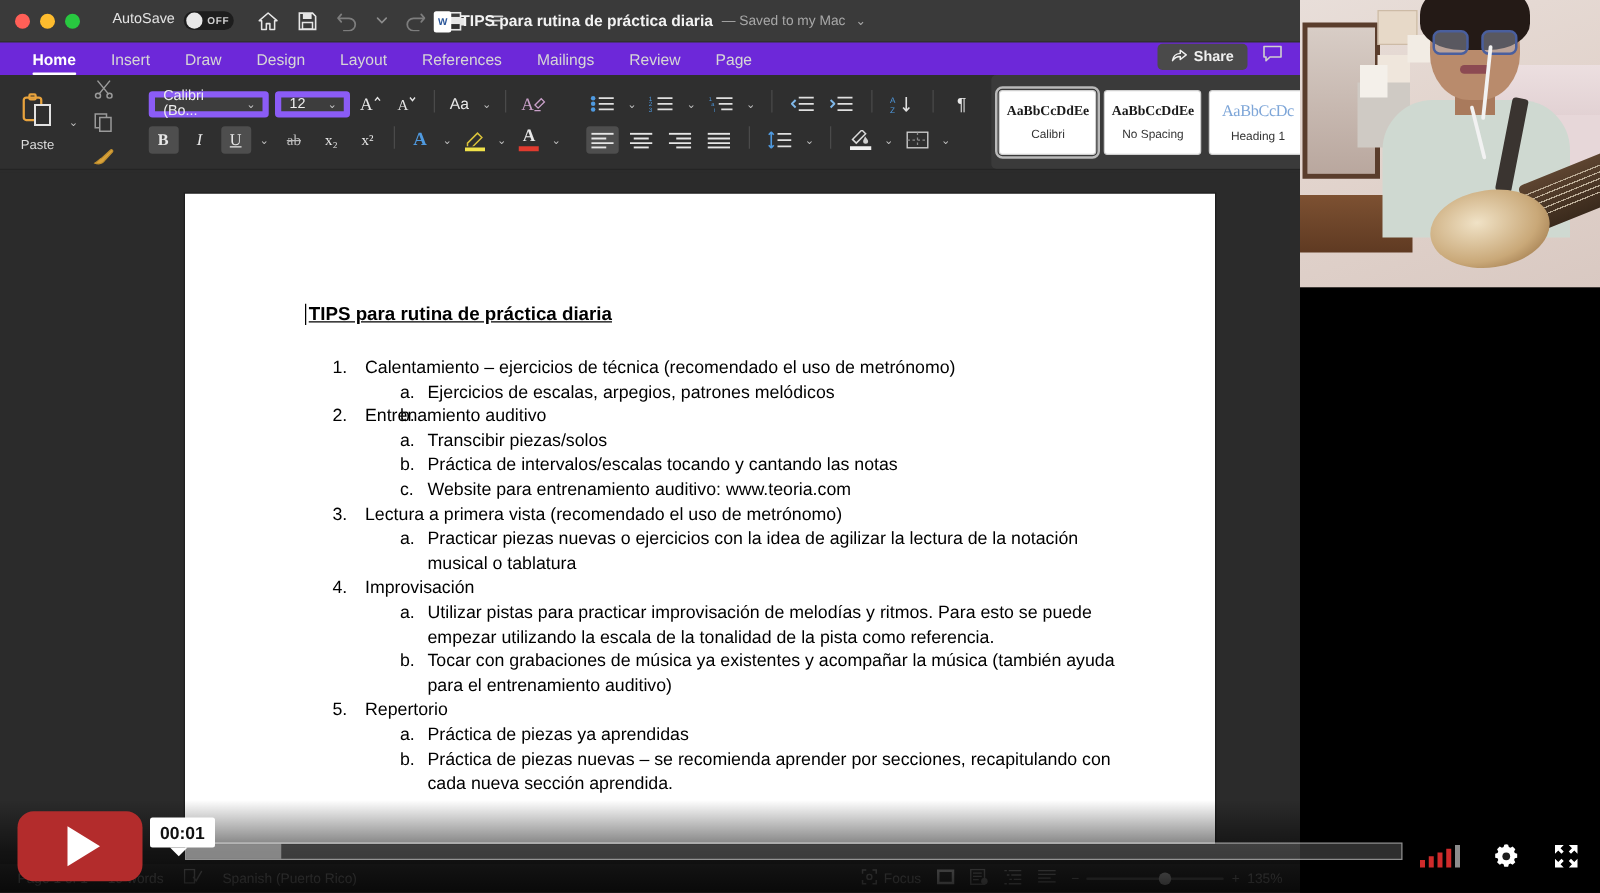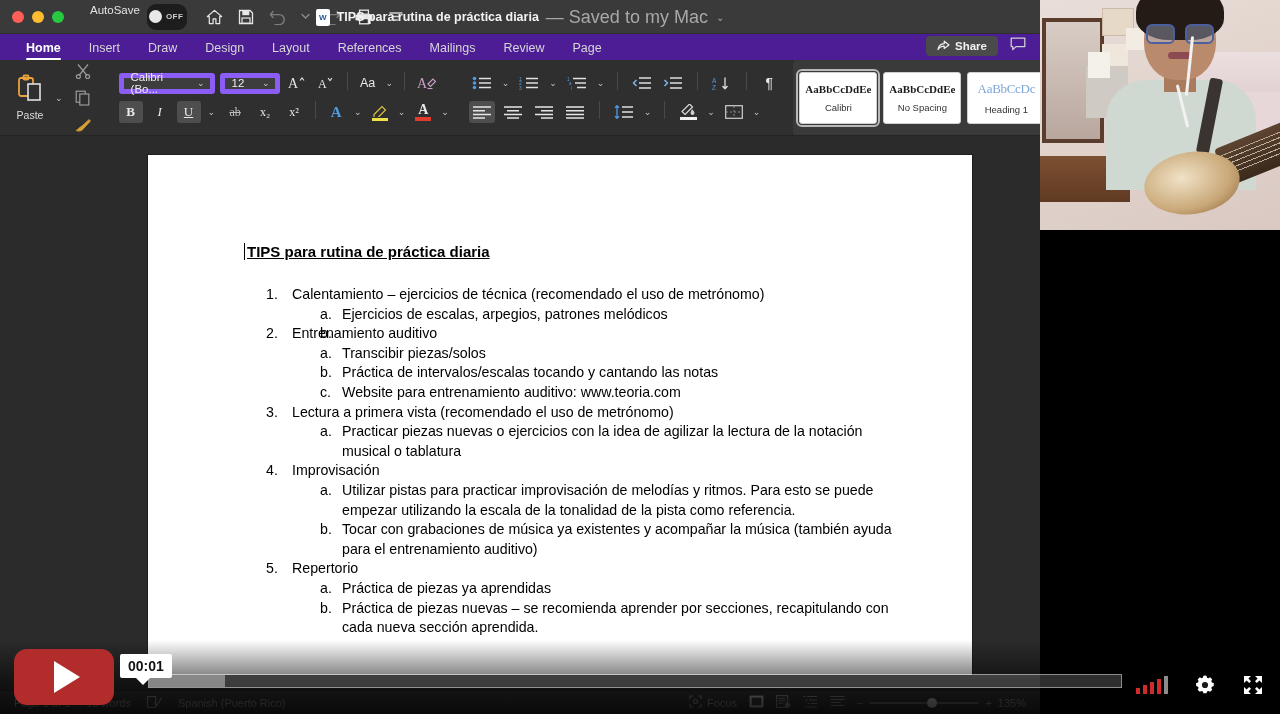--- a/index.html
+++ b/index.html
@@ -24,21 +24,21 @@
     display:flex; align-items:center;
     border-bottom:1px solid #2e2e2e;
   }
   .traffic { display:flex; gap:8px; padding-left:12px; align-items:center; }
   .dot { width:12px;height:12px;border-radius:50%; }
   .dot.red{background:#ff5f57;} .dot.yellow{background:#febc2e;} .dot.green{background:#28c840;}
 
   .autosave-wrap{ display:flex; align-items:flex-start; gap:7px; margin-left:26px; }
   .autosave-label{ color:#e3e3e3; font-size:11.5px; }
   .autosave-toggle{
-    width:40px;height:26px;border-radius:9px;background:#1d1d1d;
+    width:40px;height:15px;border-radius:9px;background:#1d1d1d;
     display:flex;align-items:center; padding:2px; position:relative;
   }
   .autosave-knob{ width:13px;height:13px;border-radius:50%;background:#e8e8e8; }
   .autosave-off{ color:#cfcfcf;font-size:8px;font-weight:bold;margin-left:4px;letter-spacing:.5px;}
 
   .qat { display:flex; align-items:center; gap:13px; margin-left:18px; }
   .qicon { width:19px;height:19px; display:flex;align-items:center;justify-content:center; }
   .qicon svg{ display:block; }
 
   .title-center{
@@ -46,26 +46,26 @@
     display:flex; align-items:center; justify-content:center;
     pointer-events:none;
   }
   .title-center-inner{ display:flex;align-items:center;gap:7px; pointer-events:auto;}
   .doc-badge{
     width:14px;height:17px;background:#fff;border-radius:2px;
     display:flex;align-items:center;justify-content:center;
     font-size:8px;font-weight:bold;color:#2b579a;
   }
   .title-name{ color:#f2f2f2; font-size:12.5px; font-weight:bold; }
-  .title-saved{ color:#a8a8a8; font-size:18px; }
+  .title-saved{ color:#a8a8a8; font-size:11px; }
   .title-chev{ color:#a8a8a8; font-size:10px; margin-left:1px;}
 
   
   .tabbar{
-    height:26px; background:#4c1d95;
+    height:26px; background:#6d28d9;
     display:flex; align-items:flex-end; padding-left:12px; gap:0;
     position:relative;
   }
   .tab{
     color:#d6d6d6; font-size:12.5px; padding:0 14px 5px 14px;
     position:relative; white-space:nowrap;
   }
   .tab.active{ color:#ffffff; font-weight:bold; }
   .tab.active:after{
     content:""; position:absolute; left:14px; right:14px; bottom:0;

